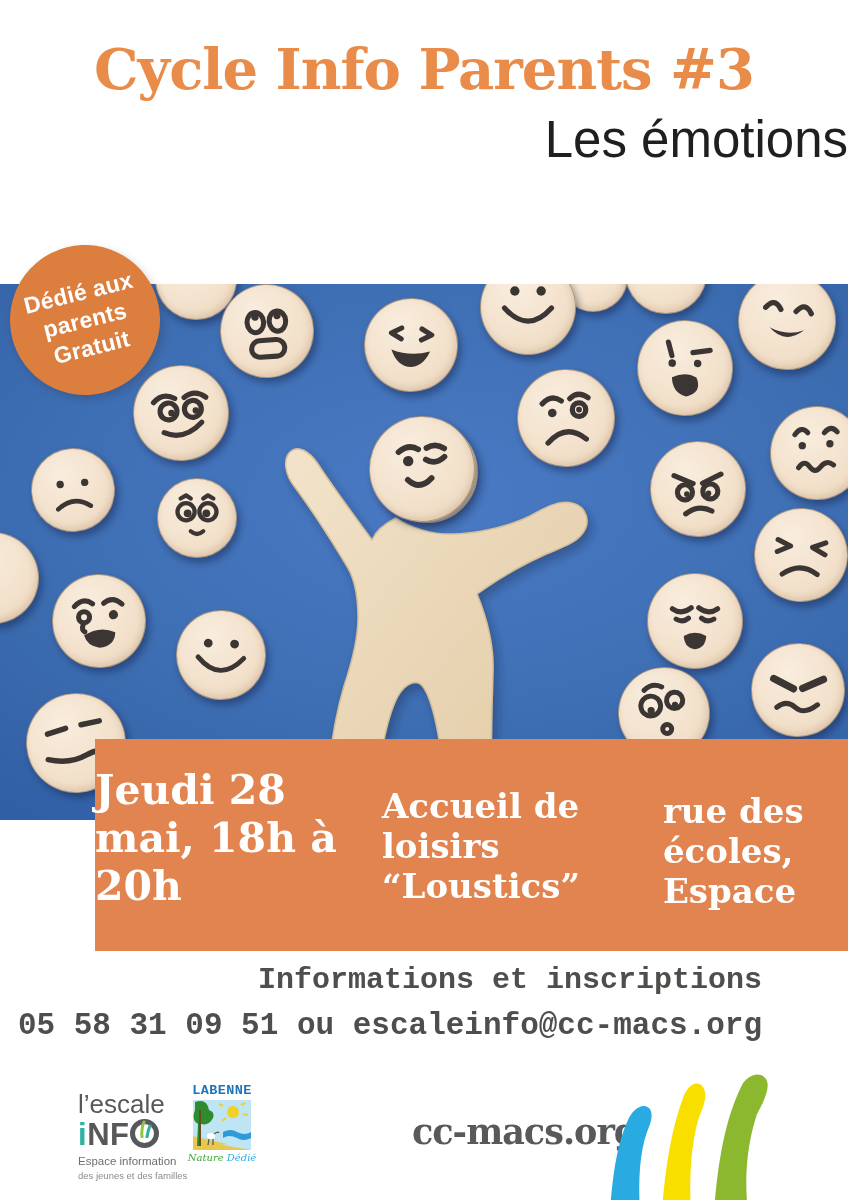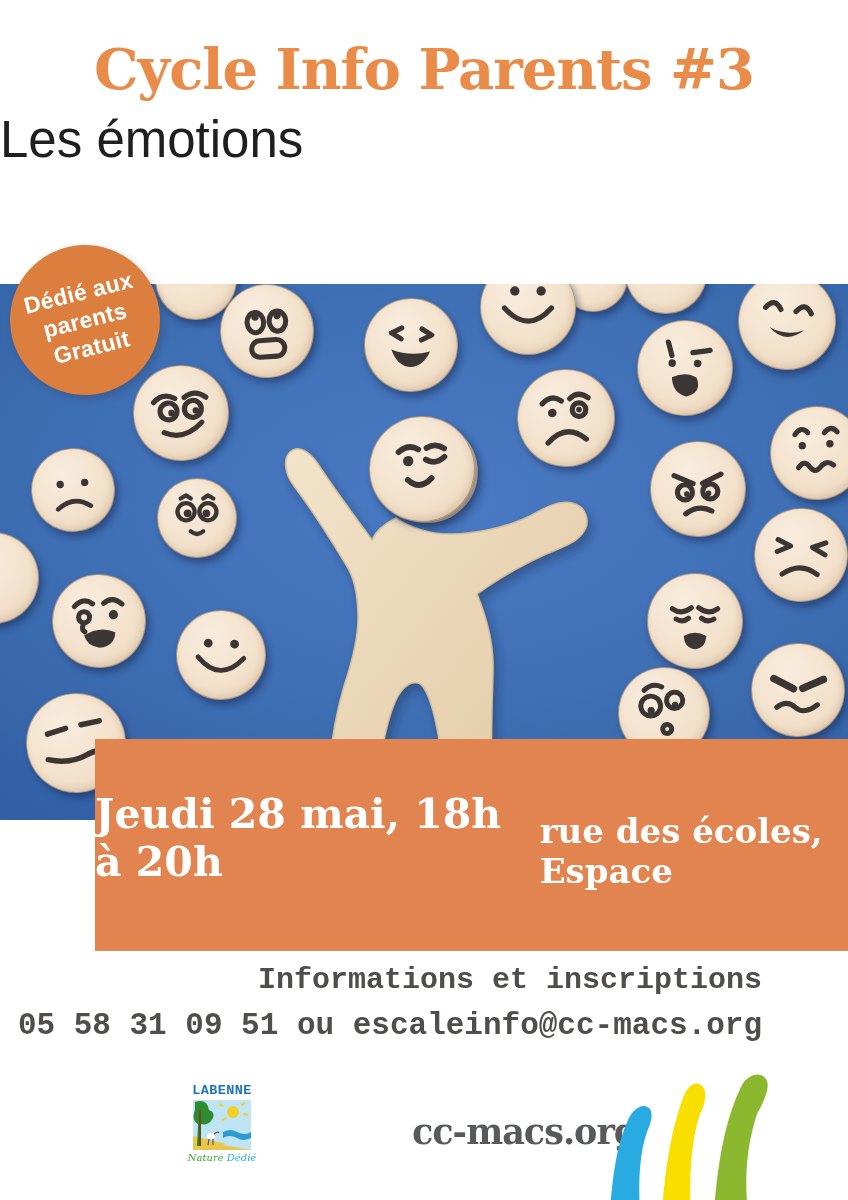--- a/index.html
+++ b/index.html
@@ -9,21 +9,21 @@
     --swoosh-green:#8cb82f; --escale-teal:#2fb0a4; --escale-gray:#57585a;
     --labenne-blue:#1b75bc; --labenne-green:#3aaa35;
   }
   html,body{margin:0;padding:0;background:#ffffff;}
   .poster{position:relative;width:848px;height:1200px;margin:12px auto;background:#fff;overflow:hidden;
           font-family:"Liberation Sans",sans-serif;}
 
   .title{position:absolute;top:24px;left:0;width:100%;text-align:center;
          font-family:"DejaVu Serif",serif;font-weight:bold;font-size:56px;
          color:var(--accent-orange);letter-spacing:-1px;}
-  .subtitle{position:absolute;top:98px;left:0;width:100%;text-align:left;
+  .subtitle{position:absolute;top:98px;left:0;width:100%;text-align:right;
             font-size:51px;font-weight:400;color:var(--text-dark);letter-spacing:0;}
   .tagline{position:absolute;top:184px;left:0;width:100%;text-align:center;
            font-size:31px;font-weight:400;color:var(--text-dark);}
 
   .photo{position:absolute;left:0;top:272px;width:848px;height:536px;overflow:hidden;
          background:radial-gradient(ellipse 95% 85% at 52% 40%, #4a7ac4 0%, #3c6cb0 55%, #2d59a0 100%);}
   .figure-svg{position:absolute;left:0;top:0;}
   .disc{position:absolute;border-radius:50%;
         background:radial-gradient(circle at 38% 30%, #f9edde, #f2e0ca 60%, #ead5bb);
         box-shadow:3px 5px 7px rgba(12,22,58,.40), inset -2px -3px 6px rgba(160,120,80,.22);
@@ -274,28 +274,38 @@
   </div>
 
   <div class="badge">
     <div>Dédié aux</div>
     <div>parents</div>
     <div>Gratuit</div>
   </div>
 
   <div class="banner">
     <div class="l1">Jeudi 28 mai, 18h à 20h</div>
+    <div class="l2">Accueil de loisirs “Loustics”</div>
     <div class="l3">rue des écoles, Espace</div>
   </div>
 
   <div class="info">
     <div class="l1">Informations et inscriptions</div>
     <div class="l2">05 58 31 09 51 ou escaleinfo@cc-macs.org</div>
   </div>
 
+  <div class="escale">
+    <div class="e1">l’escale</div>
+    <div class="e2"><span class="i">i</span><span>NF</span><span class="o-ring"><svg width="16" height="18" viewBox="0 0 16 18" fill="none" stroke-linecap="round">
+            <path d="M5,17 Q4,8 7,2" stroke="#8dc63f" stroke-width="3"></path>
+            <path d="M10,17 Q11,10 13,6" stroke="#2fb0a4" stroke-width="3"></path>
+          </svg></span></div>
+    <div class="e3">Espace information</div>
+    <div class="e4">des jeunes et des familles</div>
+  </div>
 
   <div class="labenne">
     <div class="name">LABENNE</div>
     <svg class="scene" viewBox="0 0 58 50">
       <rect x="0" y="0" width="58" height="50" fill="#bfe4f4"></rect>
       <path d="M0,36 L34,44 L0,50 Z" fill="#ecc94e"></path>
       <path d="M0,38 Q14,40 30,45 L58,50 L0,50 Z" fill="#e8c84c"></path>
       <circle cx="40" cy="12" r="6" fill="#f2d028"></circle>
       <path d="M30,6 l-4,-2 M48,5 l4,-2 M50,14 l5,1 M33,18 l-4,3" stroke="#f2d028" stroke-width="2" fill="none"></path>
       <path d="M30,32 q8,-4 14,0 q8,4 14,0 v6 q-8,4 -14,0 q-8,-4 -14,0 Z" fill="#2e9bd6"></path>

